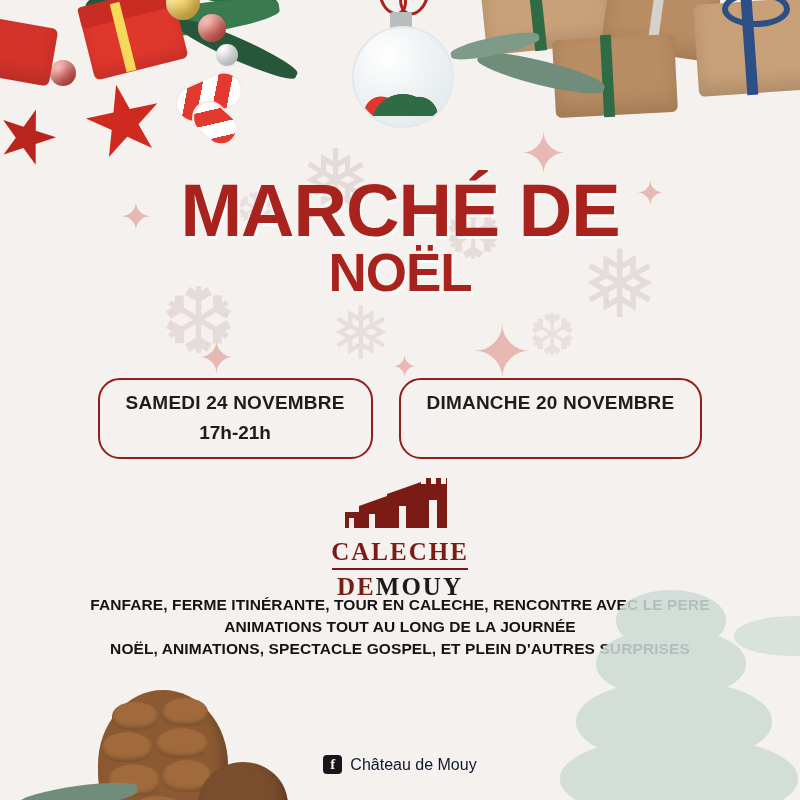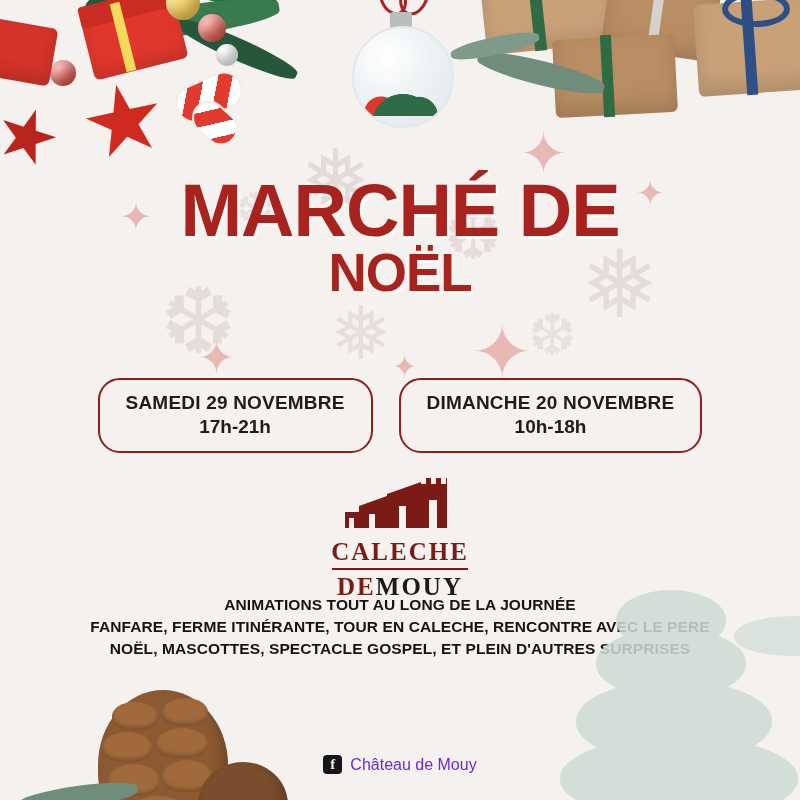--- a/index.html
+++ b/index.html
@@ -152,21 +152,21 @@
   .pill {
     border: 2px solid #8e1f1a;
     border-radius: 22px;
     padding: 12px 26px 13px;
     min-width: 212px;
     text-align: center;
     color: #1d1d1d;
     background: transparent;
   }
   .pill .d1 { display: block; font-size: 19px; font-weight: 700; letter-spacing: .2px; }
-  .pill .d2 { display: block; font-size: 19px; font-weight: 700; margin-top: 2px; }
+  .pill .d2 { display: block; font-size: 19px; font-weight: 700; margin-top: 8px; }
 
   
   .logo {
     position: absolute;
     left: 0; right: 0; top: 472px;
     text-align: center;
   }
   .logo-mark {
     width: 150px; height: 62px;
     margin: 0 auto 4px;
@@ -210,21 +210,21 @@
   .fb-icon {
     width: 19px; height: 19px; border-radius: 4px;
     background: #16161a;
     color: #f4f1ef;
     font-family: "Liberation Serif", serif;
     font-weight: 700;
     font-size: 15px;
     line-height: 19px;
     text-align: center;
   }
-  .fb-label { font-size: 16px; color: #6d28d9; }
+  .fb-label { font-size: 16px; color: #0f172a; }
 </style>
 </head>
 <body>
 
 <div class="poster">
 
   <div class="tl-cluster">
     <div class="branch" style="left:150px;top:-6px;width:140px;height:26px;transform:rotate(16deg);"></div>
     <div class="branch" style="left:120px;top:24px;width:170px;height:30px;transform:rotate(-8deg);background:#3a7a4f;"></div>
     <div class="branch" style="left:182px;top:58px;width:130px;height:22px;transform:rotate(24deg);background:#27573a;"></div>
@@ -289,26 +289,25 @@
   <div class="deco sparkle" style="left:636px;top:176px;font-size:34px;">✦</div>
   <div class="deco sparkle" style="left:392px;top:352px;font-size:30px;">✦</div>
 
   <div class="headline">
     <span class="l1">MARCHÉ DE</span>
     <span class="l2">NOËL</span>
   </div>
 
   <div class="pills">
     <div class="pill">
-      <span class="d1">SAMEDI 29 NOVEMBRE</span>
+      <span class="d1">SAMEDI 24 NOVEMBRE</span>
       <span class="d2">17h-21h</span>
     </div>
     <div class="pill">
       <span class="d1">DIMANCHE 20 NOVEMBRE</span>
-      <span class="d2">10h-18h</span>
     </div>
   </div>
 
   <div class="logo">
     <div class="logo-mark">
       <svg width="150" height="62" viewBox="0 0 150 62" aria-hidden="true">
         <g fill="#7a1b16">
           <rect x="96" y="6" width="26" height="10"></rect>
           <rect x="96" y="6" width="5" height="6" fill="#f4f1ef"></rect>
           <rect x="106" y="6" width="5" height="6" fill="#f4f1ef"></rect>
@@ -323,23 +322,23 @@
           <rect x="104" y="28" width="8" height="28" fill="#f4f1ef"></rect>
         </g>
       </svg>
     </div>
     <div class="logo-txt1">CALECHE</div>
     <div class="logo-rule"></div>
     <div class="logo-txt2"><span class="logo-de">DE</span><span class="logo-mouy">MOUY</span></div>
   </div>
 
   <div class="desc">
+    <div>FANFARE, FERME ITINÉRANTE, TOUR EN CALECHE, RENCONTRE AVEC LE PERE</div>
     <div>ANIMATIONS TOUT AU LONG DE LA JOURNÉE</div>
-    <div>FANFARE, FERME ITINÉRANTE, TOUR EN CALECHE, RENCONTRE AVEC LE PERE</div>
-    <div>NOËL, MASCOTTES, SPECTACLE GOSPEL, ET PLEIN D'AUTRES SURPRISES</div>
+    <div>NOËL, ANIMATIONS, SPECTACLE GOSPEL, ET PLEIN D'AUTRES SURPRISES</div>
   </div>
 
   <div class="pinecone-wrap">
     <div class="cone" style="left:20px;top:24px;width:130px;height:150px;"></div>
     <div class="scale" style="left:34px;top:36px;width:46px;height:28px;"></div>
     <div class="scale" style="left:84px;top:32px;width:46px;height:28px;"></div>
     <div class="scale" style="left:24px;top:66px;width:50px;height:30px;"></div>
     <div class="scale" style="left:78px;top:62px;width:52px;height:30px;"></div>
     <div class="scale" style="left:30px;top:98px;width:52px;height:32px;"></div>
     <div class="scale" style="left:84px;top:94px;width:50px;height:32px;"></div>

